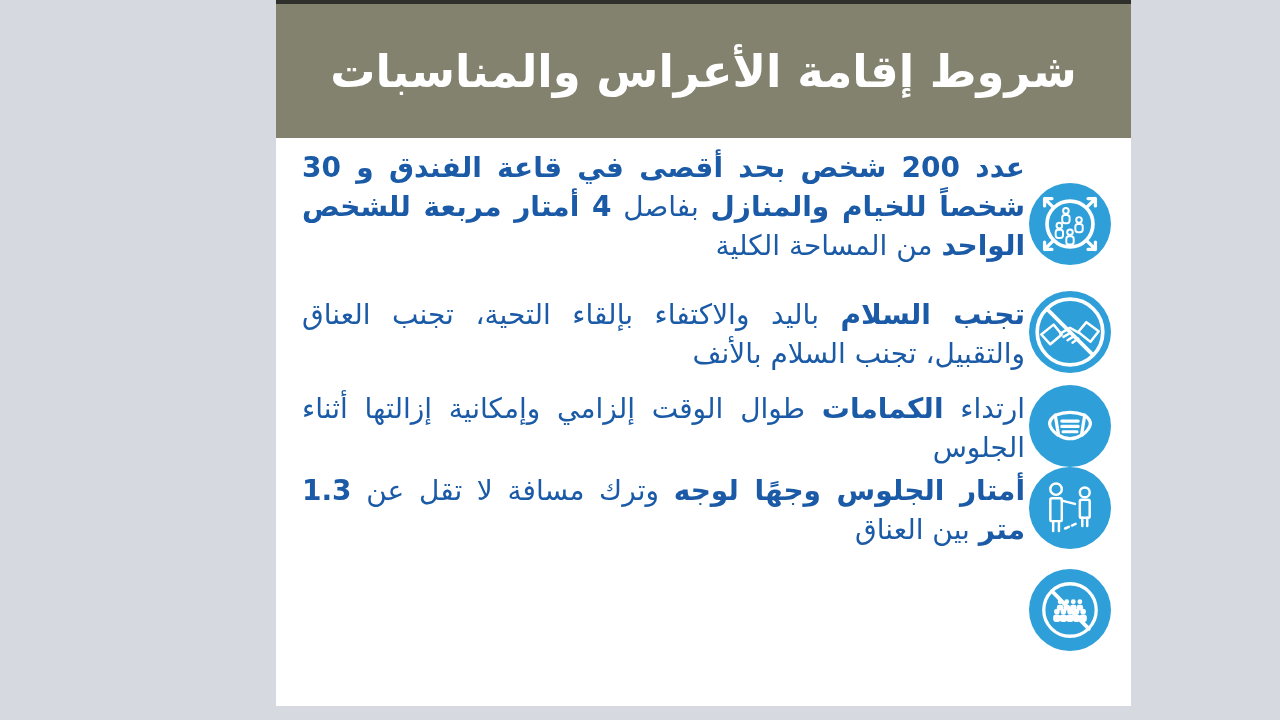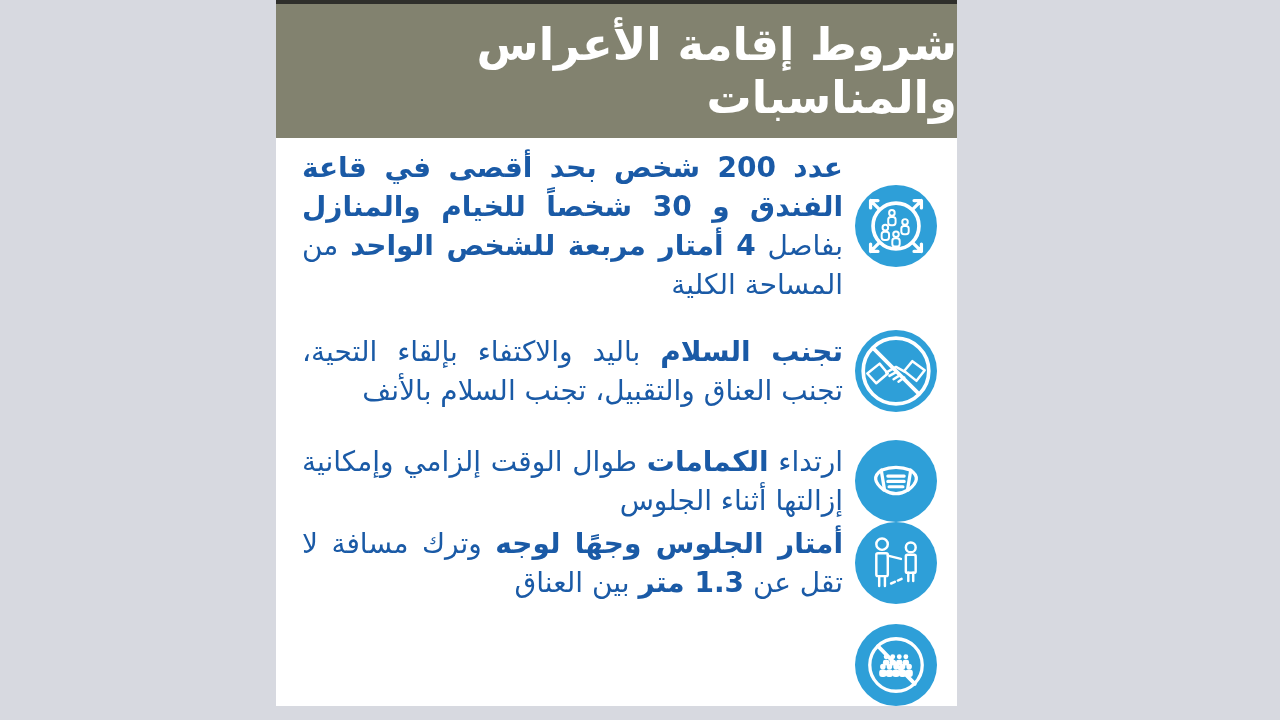--- a/index.html
+++ b/index.html
@@ -2,41 +2,41 @@
 <html lang="ar"><head>
 <meta charset="utf-8">
 <style>
   html,body{margin:0;padding:0;}
   body{
     width:1280px;height:720px;position:relative;overflow:hidden;
     background:#d7d9e0;
     font-family:"DejaVu Sans", sans-serif;
   }
   .panel{
-    position:absolute;left:276px;top:0;width:681px;height:706px;
+    position:absolute;left:276px;top:0;width:855px;height:706px;
     background:#ffffff;
   }
   .topline{height:4px;background:#2f2f2b;}
   .header{
     height:134px;background:#82826f;
     display:flex;align-items:center;justify-content:center;
   }
   .header h1{
     margin:0;color:#ffffff;font-size:45px;font-weight:bold;
     letter-spacing:0;direction:rtl;
   }
   .content{
     direction:rtl;
     padding:10px 20px 0 26px;
   }
   .rule{
-    display:flex;align-items:center;gap:12px;
+    display:flex;align-items:flex-end;gap:4px;
   }
   .rule-1{margin-bottom:26px;}
-  .rule-2{margin-bottom:28px;}
+  .rule-2{margin-bottom:12px;}
   .rule-3{}
   .rule-4{margin-bottom:20px;}
   .icon-wrap{flex:0 0 82px;height:82px;}
   .icon-wrap svg{display:block;}
   .rule-text{
     flex:1;margin:0;color:#1a5aa6;
     font-size:28px;line-height:39px;
     text-align:justify;
   }
   .b{font-weight:bold;}

